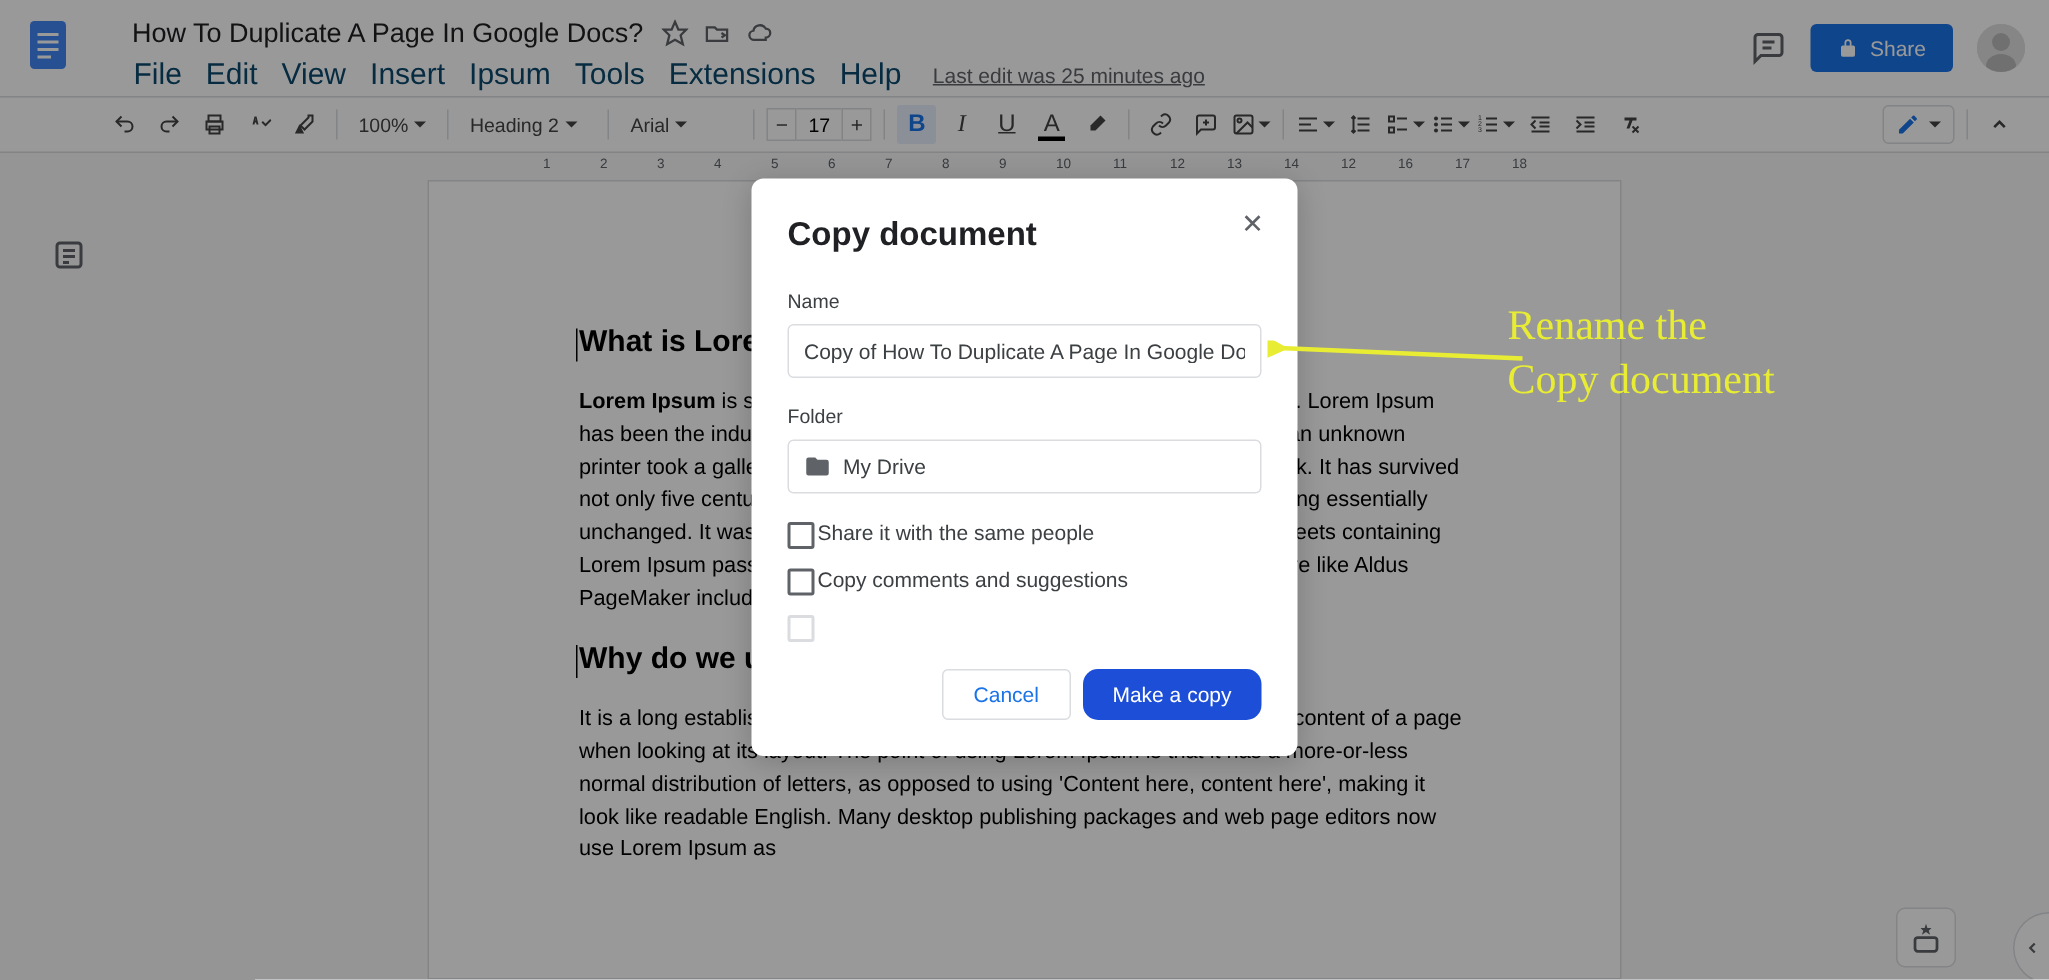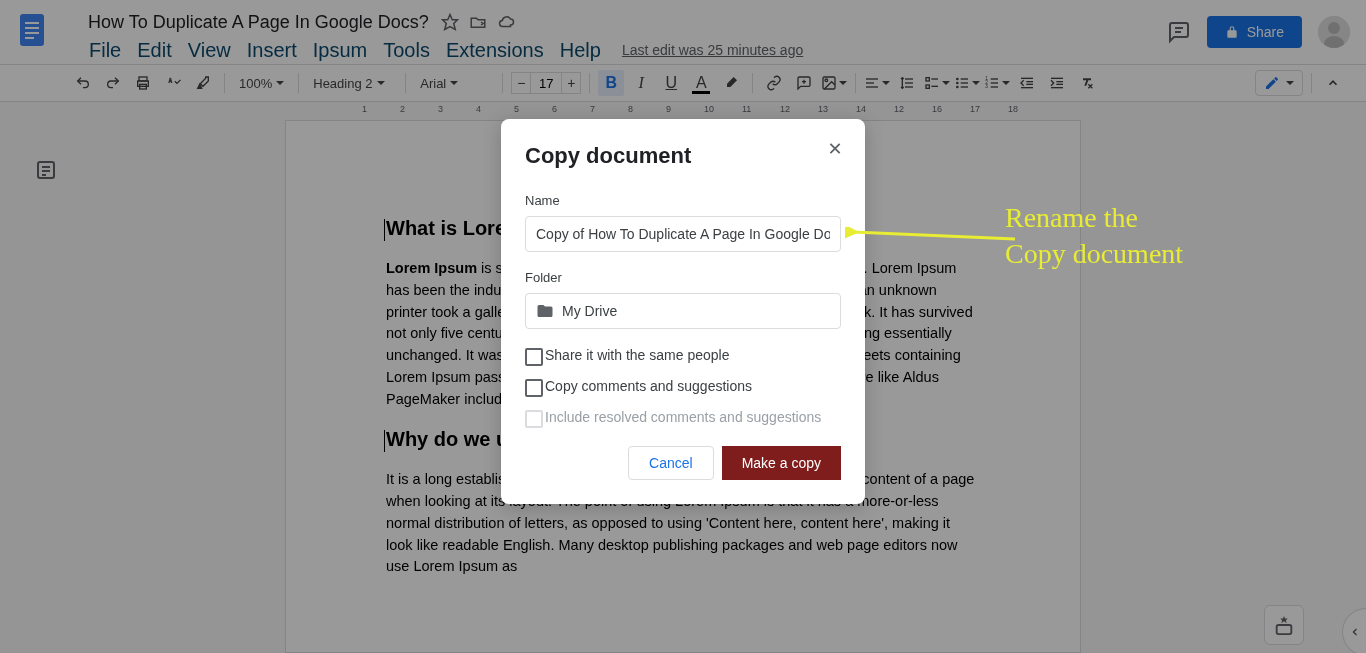--- a/index.html
+++ b/index.html
@@ -60,21 +60,21 @@
     .modal-label { font-size: 13px; color: #3c4043; margin-bottom: 8px; }
     .modal-input { width: 100%; height: 36px; border: 1px solid #dadce0; border-radius: 4px; padding: 0 10px; font-size: 14px; color: #3c4043; margin-bottom: 18px; }
     .folder-select { width: 100%; height: 36px; border: 1px solid #dadce0; border-radius: 4px; padding: 0 10px; font-size: 14px; color: #3c4043; margin-bottom: 18px; display: flex; align-items: center; gap: 8px; cursor: pointer; }
     .checkbox-row { display: flex; align-items: flex-start; gap: 2px; margin-bottom: 12px; }
     .checkbox { width: 18px; height: 18px; border: 2px solid #5f6368; border-radius: 2px; flex-shrink: 0; margin-top: 1px; }
     .checkbox.disabled { border-color: #dadce0; }
     .checkbox-label { font-size: 14px; color: #3c4043; }
     .checkbox-label.disabled { color: #9aa0a6; }
     .modal-buttons { display: flex; justify-content: flex-end; gap: 8px; margin-top: 18px; }
     .btn-cancel { background: #fff; border: 1px solid #dadce0; color: #1a73e8; border-radius: 4px; padding: 6px 20px; font-size: 14px; font-weight: 500; cursor: pointer; }
-    .btn-primary { background: #7f1d1d; border: none; color: #fff; border-radius: 0; padding: 9px 20px; font-size: 14px; font-weight: 500; cursor: pointer; }
+    .btn-primary { background: #1d4ed8; border: none; color: #fff; border-radius: 10px; padding: 9px 20px; font-size: 14px; font-weight: 500; cursor: pointer; }
     
     
     .annotation { position: absolute; left: 1005px; top: 200px; z-index: 25; color: #e8ed33; font-family: 'Comic Sans MS', cursive; font-size: 28px; line-height: 1.3; pointer-events: none; }
     .arrow { position: absolute; left: 845px; top: 227px; z-index: 25; pointer-events: none; }
     
     .caret-down { width: 0; height: 0; border-left: 4px solid transparent; border-right: 4px solid transparent; border-top: 4px solid #444; }
   </style>
 </head>
 <body>
 
@@ -374,21 +374,20 @@
   <div class="checkbox-row">
     <div class="checkbox"></div>
     <span class="checkbox-label">Share it with the same people</span>
   </div>
   <div class="checkbox-row">
     <div class="checkbox"></div>
     <span class="checkbox-label">Copy comments and suggestions</span>
   </div>
   <div class="checkbox-row">
     <div class="checkbox disabled"></div>
-    <span class="checkbox-label disabled">Include resolved comments and suggestions</span>
   </div>
   <div class="modal-buttons">
     <button class="btn-cancel">Cancel</button>
     <button class="btn-primary">Make a copy</button>
   </div>
 </div>
 
 <svg class="arrow" width="180" height="30">
   <defs>
       <marker id="arrowhead" markerWidth="10" markerHeight="10" refX="2" refY="5" orient="auto">

